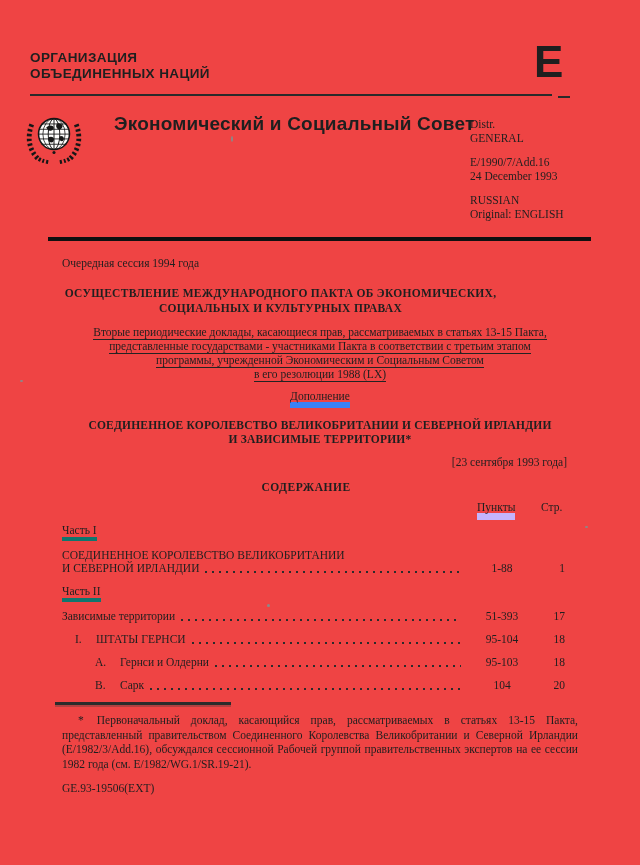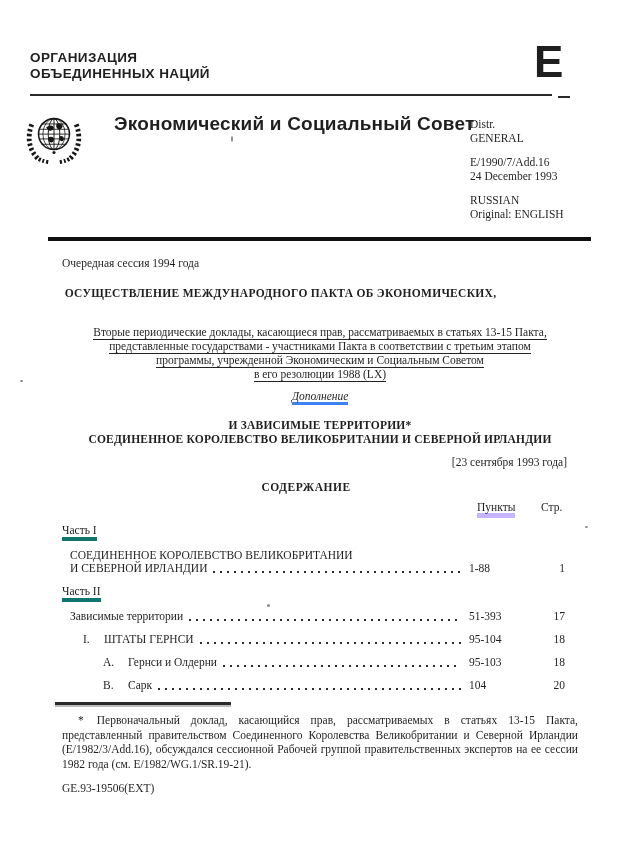--- a/index.html
+++ b/index.html
@@ -1,19 +1,19 @@
 <!DOCTYPE html>
 <html><head>
 <meta charset="utf-8">
 <style>
   * { margin:0; padding:0; box-sizing:border-box; }
   html,body { background:#e8e8e8; }
   .page {
     position:relative; width:640px; height:865px; margin:0 auto;
-    background:#ffffff; color:#1f1f1f; overflow:hidden;
+    background:#ef4444; color:#1f1f1f; overflow:hidden;
     font-family:"Liberation Serif","DejaVu Serif",serif;
   }
   
   .org-block {
     position:absolute; left:30px; top:50px;
     font-family:"Liberation Sans","DejaVu Sans",sans-serif;
     font-weight:bold; font-size:13.5px; line-height:16px; letter-spacing:0.4px;
   }
   .big-e {
     position:absolute; left:534px; top:40px;
@@ -32,41 +32,41 @@
   .distr-block .grp { margin-bottom:11px; }
   .thick-rule { position:absolute; left:48px; top:237px; width:543px; height:4px; background:#101010; }
   
   .session-line { position:absolute; left:62px; top:257px; font-size:11.5px; }
   .main-title { position:absolute; left:0; top:286px; width:561px; text-align:center;
     font-size:11.5px; font-weight:600; line-height:15px; letter-spacing:0.3px; }
   .subtitle { position:absolute; left:0; top:325px; width:640px; text-align:center;
     font-size:11.5px; line-height:14px; }
   .subtitle .u { border-bottom:1px solid #232323; padding-bottom:0.5px; }
   .supplement { position:absolute; left:0; top:390px; width:640px; text-align:center; font-size:11.5px; }
-  .supplement .u { border-bottom:3px solid #3b82f6;font-style:italic; }
+  .supplement .u { border-bottom:6px solid #3b82f6; }
   .country-title { position:absolute; left:0; top:419px; width:640px; text-align:center;
     font-size:11.5px; font-weight:bold; line-height:13.5px; letter-spacing:0.2px; }
   .received-date { position:absolute; right:73px; top:456px; font-size:11.5px; }
   .contents-heading { position:absolute; left:0; top:481px; width:612px; text-align:center;
     font-size:11.5px; font-weight:600; letter-spacing:0.5px; }
-  .col-head { position:absolute; top:501px; font-size:11.5px; border-bottom:5px solid #c4b5fd; }
+  .col-head { position:absolute; top:501px; font-size:11.5px; border-bottom:7px solid #c4b5fd; }
   .col-head.paras { left:477px; }
   .col-head.page  { left:541px; }
   
   .toc { position:absolute; left:62px; top:524px; width:503px; font-size:11.5px; line-height:13px; }
   .toc-part { margin-bottom:12px; }
   .toc-part .u { border-bottom:4px solid #0f766e; padding-bottom:1px; }
   .toc-entry { margin-bottom:10px; }
-  .toc-line { display:flex; align-items:baseline;margin-left:8px; }
+  .toc-line { display:flex; align-items:baseline; }
   .toc-num { flex:0 0 auto; }
   .ind1 { margin-left:13px; width:21px; }
   .ind2 { margin-left:33px; width:25px; }
   .leader { flex:1 1 auto; height:2px; margin:0 8px 2px 6px; align-self:flex-end;
     background:repeating-linear-gradient(90deg,#2b2b2b 0 2px,transparent 2px 7px); }
-  .toc-paras { flex:0 0 66px; }
+  .toc-paras { flex:0 0 66px; text-align:center; }
   .toc-page  { flex:0 0 30px; text-align:right; }
   
   .footnote-rule { position:absolute; left:55px; top:702px; width:176px; height:3px; background:#2b2b2b;
     box-shadow:0 2px 0 rgba(60,60,60,.35); }
   .footnote { position:absolute; left:62px; top:713px; width:516px;
     font-size:11.5px; line-height:14.5px; text-align:justify; text-indent:16px; }
   .footnote .marker { margin-right:13px; }
   .footer-code { position:absolute; left:62px; top:782px; font-size:11.5px; }
   .speck { position:absolute; background:#8a8a8a; border-radius:50%; }
 </style>
@@ -129,36 +129,37 @@
       </div>
     </div>
   </div>
 
   <div class="thick-rule"></div>
 
   <div class="session-line">Очередная сессия 1994 года</div>
 
   <div class="main-title">
     <div>ОСУЩЕСТВЛЕНИЕ МЕЖДУНАРОДНОГО ПАКТА ОБ ЭКОНОМИЧЕСКИХ,</div>
+    <div>СОЦИАЛЬНЫХ И КУЛЬТУРНЫХ ПРАВАХ</div>
   </div>
 
   <div class="subtitle">
     <div><span class="u">Вторые периодические доклады, касающиеся прав, рассматриваемых в статьях 13-15 Пакта,</span></div>
     <div><span class="u">представленные государствами - участниками Пакта в соответствии с третьим этапом</span></div>
     <div><span class="u">программы, учрежденной Экономическим и Социальным Советом</span></div>
     <div><span class="u">в его резолюции 1988 (LX)</span></div>
   </div>
 
   <div class="supplement">
     <span class="u">Дополнение</span>
   </div>
 
   <div class="country-title">
+    <div>СОЕДИНЕННОЕ КОРОЛЕВСТВО ВЕЛИКОБРИТАНИИ И СЕВЕРНОЙ ИРЛАНДИИ</div>
     <div>И ЗАВИСИМЫЕ ТЕРРИТОРИИ*</div>
-    <div>СОЕДИНЕННОЕ КОРОЛЕВСТВО ВЕЛИКОБРИТАНИИ И СЕВЕРНОЙ ИРЛАНДИИ</div>
   </div>
 
   <div class="received-date">[23 сентября 1993 года]</div>
 
   <div class="contents-heading">СОДЕРЖАНИЕ</div>
 
   <div class="col-head paras">Пункты</div>
   <div class="col-head page">Стр.</div>
 
   <div class="toc">

